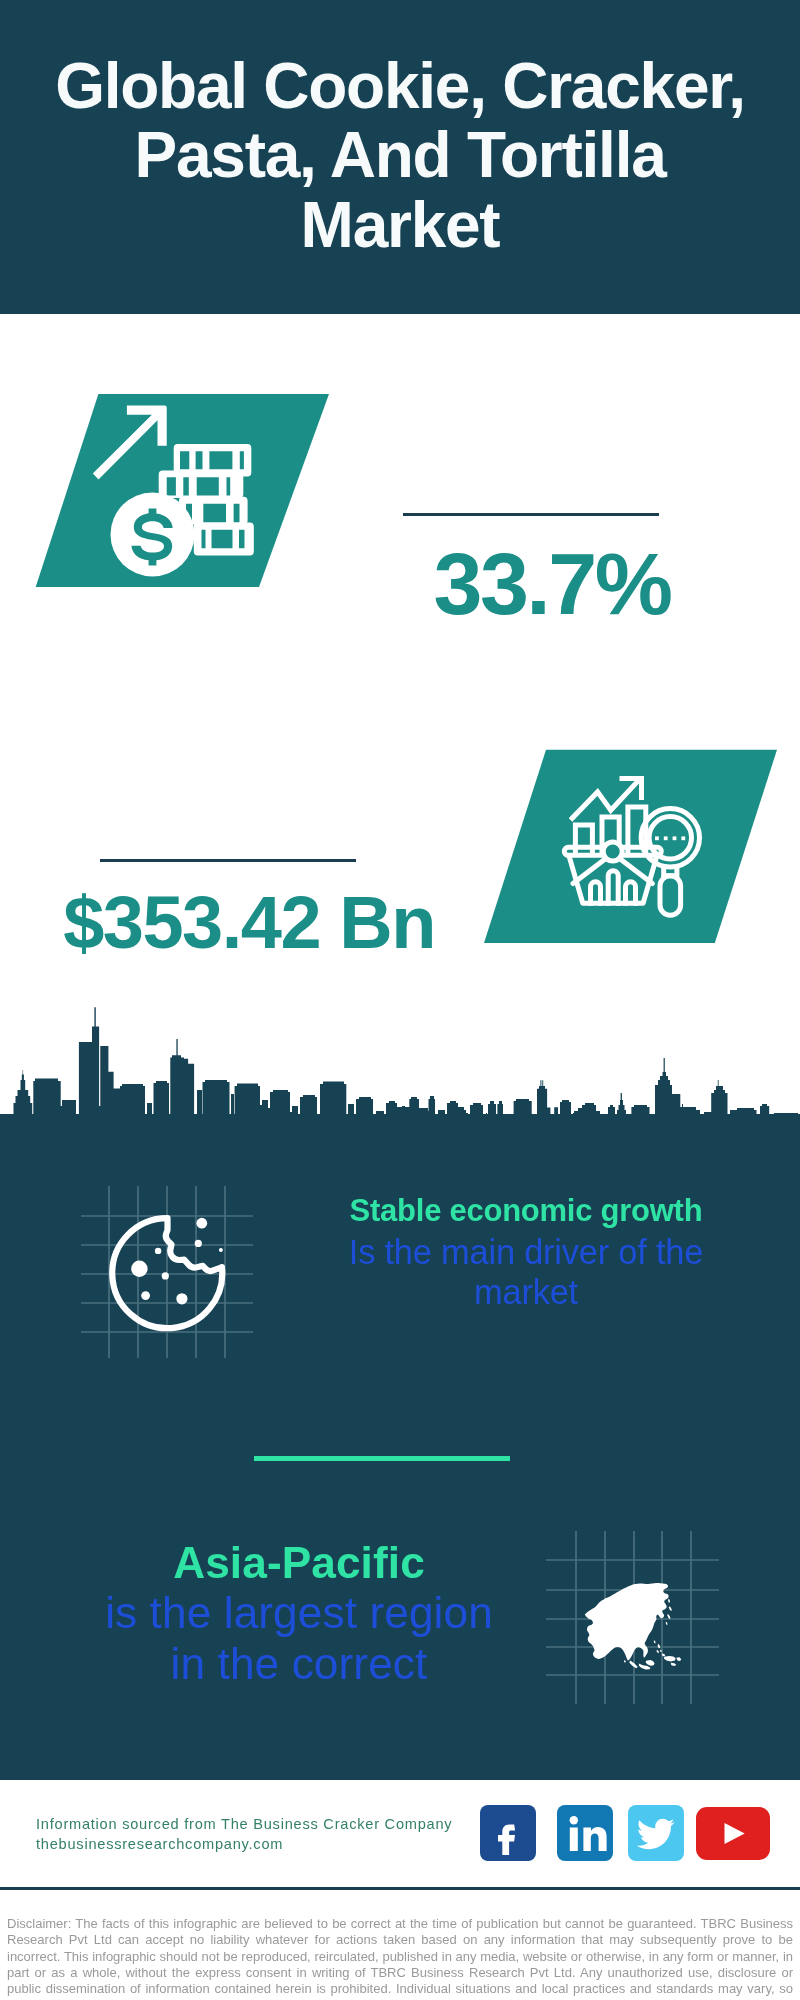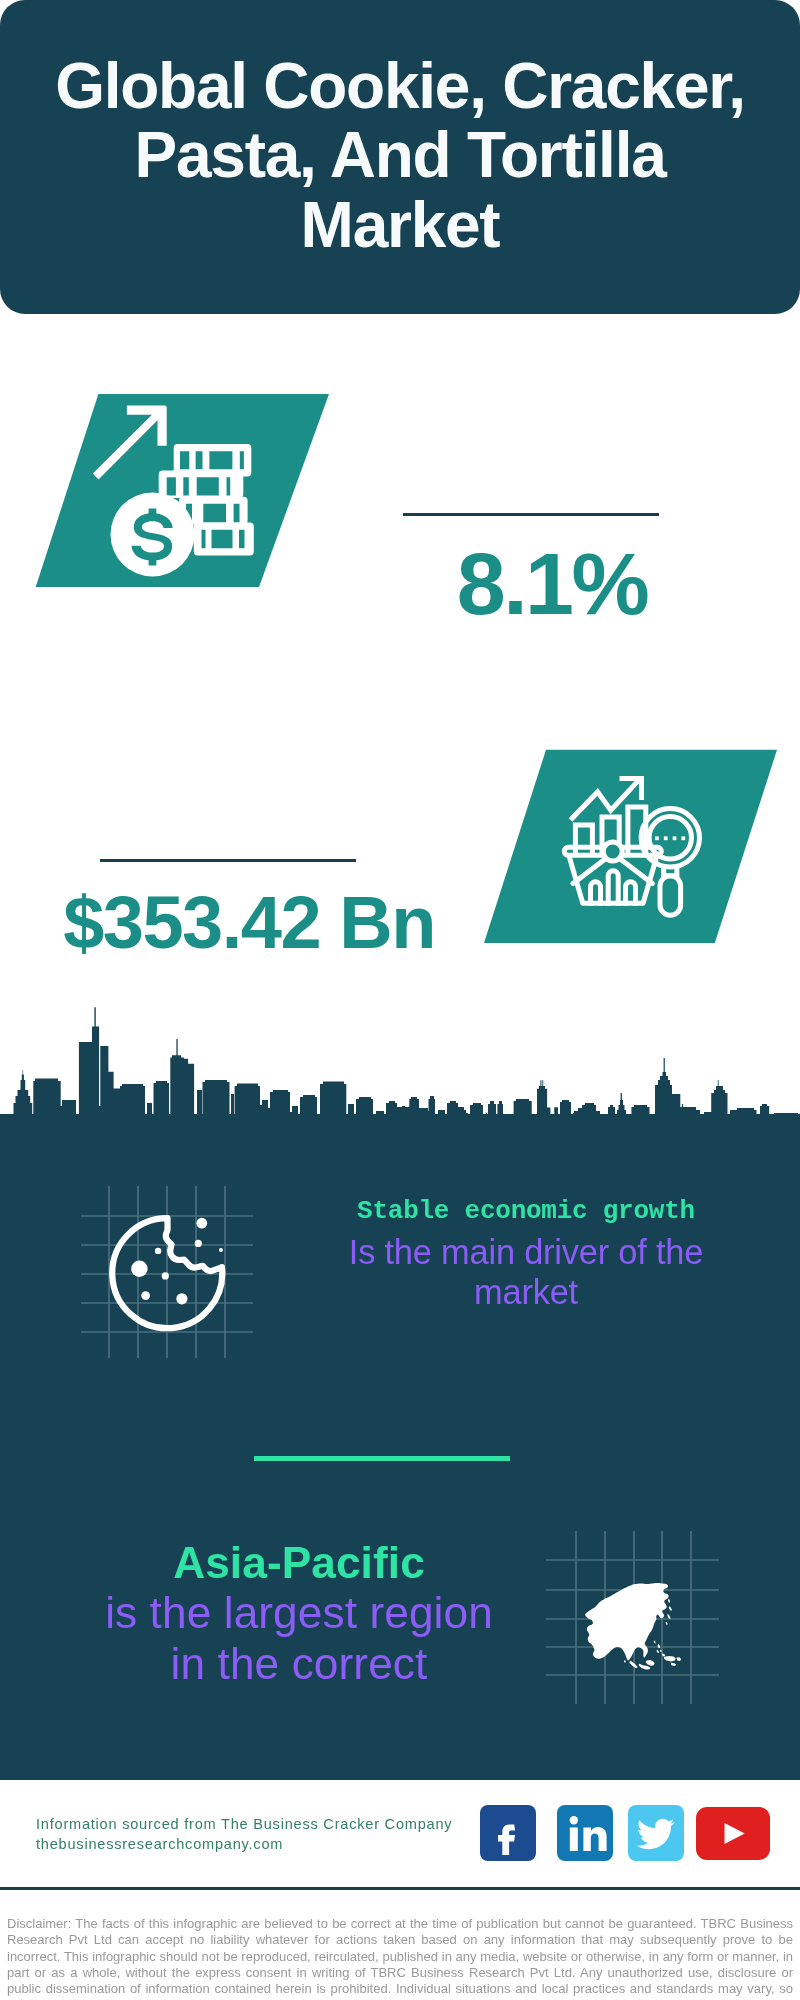--- a/index.html
+++ b/index.html
@@ -1,21 +1,21 @@
 <!DOCTYPE html>
 <html><head>
 <meta charset="utf-8">
 <title>Global Cookie, Cracker, Pasta, And Tortilla Market</title>
 <style>
   html,body{margin:0;padding:0;background:#fff;}
   body{width:800px;height:2000px;font-family:"Liberation Sans",sans-serif;overflow:hidden;}
   .page{position:relative;width:800px;height:2000px;background:#fff;}
 
   
-  .header{position:absolute;left:0;top:0;width:800px;height:314px;background:#174253;border-radius:25px;}
+  .header{position:absolute;left:0;top:0;width:800px;height:314px;background:#174253;}
   .header-title{position:absolute;left:40px;top:52px;width:720px;text-align:center;
     font-weight:bold;font-size:64px;line-height:69.4px;color:#f7fafb;letter-spacing:-1.25px;}
 
   
   .stat-head{font-weight:bold;font-size:41px;line-height:56.5px;color:#1a3e50;text-align:center;letter-spacing:-0.05px;}
   .rule{position:absolute;height:3px;background:#1a3e50;}
   .stat-value{font-weight:bold;color:#1b8f87;text-align:center;}
 
   .stat1-icon-wrap{position:absolute;left:30px;top:390px;overflow:visible;}
   .stat1-text{position:absolute;left:340px;top:381.5px;width:400px;}
@@ -26,22 +26,22 @@
   .stat2-text{position:absolute;left:52px;top:727.5px;width:400px;}
   #rule2{left:100px;top:859px;width:256px;}
   #val2{position:absolute;left:49px;top:889px;width:400px;font-size:74px;line-height:68px;letter-spacing:-1.5px;}
 
   
   .navyband{position:absolute;left:0;top:1122px;width:800px;height:658px;background:#174253;}
   .skyline{position:absolute;left:0;top:1004px;width:800px;height:120px;}
   .greenrule{position:absolute;background:#2ee3a4;}
   #grule{left:254px;top:1456px;width:256px;height:5px;}
   .hl-accent{font-weight:bold;color:#2ee3a4;text-align:center;}
-  .hl1-text .hl-accent{font-size:26px;letter-spacing:-0.25px;font-family:Liberation Mono, monospace;}
-  .hl-rest{font-weight:normal;color:#8b5cf6;text-align:center;}
+  .hl1-text .hl-accent{font-size:31px;letter-spacing:-0.25px;}
+  .hl-rest{font-weight:normal;color:#1d4ed8;text-align:center;}
   .hl1-icon{position:absolute;left:70px;top:1155px;overflow:visible;}
   .hl1-text{position:absolute;left:326px;top:1191px;width:400px;font-size:34.4px;line-height:40.6px;letter-spacing:-0.2px;}
   .hl2-icon{position:absolute;left:540px;top:1520px;overflow:visible;}
   .hl2-text{position:absolute;left:99px;top:1538px;width:400px;font-size:44.2px;line-height:50.3px;letter-spacing:0.1px;}
 
   
   .footer{position:absolute;left:0;top:1780px;width:800px;height:220px;background:#ffffff;}
   .src-text{position:absolute;left:36px;font-size:14.6px;line-height:20px;color:#337f68;
             letter-spacing:0.76px;text-decoration:none;white-space:nowrap;}
   #src1{top:1814px;}
@@ -70,21 +70,21 @@
       <path fill-rule="evenodd" d="M177.7,444 H247.3 A4,4 0 0 1 251.3,448 V472.5 A4,4 0 0 1 247.3,476.5 H177.7 A4,4 0 0 1 173.7,472.5 V448 A4,4 0 0 1 177.7,444 Z M180,451.2 H189.3 V469.3 H180 Z M195.6,451.2 H202.5 V469.3 H195.6 Z M209.4,451.2 H232.4 V469.3 H209.4 Z M239.8,451.2 H243.9 V469.3 H239.8 Z"></path>
       <path fill-rule="evenodd" d="M162.7,470.5 H239.3 A4,4 0 0 1 243.3,474.5 V494.1 A4,4 0 0 1 239.3,498.1 H162.7 A4,4 0 0 1 158.7,494.1 V474.5 A4,4 0 0 1 162.7,470.5 Z M166.7,477.3 H175.9 V495.6 H166.7 Z M183.3,477.3 H188.8 V495.6 H183.3 Z M196.7,477.3 H218.8 V495.6 H196.7 Z M226.5,477.3 H230.2 V495.6 H226.5 Z"></path>
       <path fill-rule="evenodd" d="M183,496.7 H243.6 A4,4 0 0 1 247.6,500.7 V520.6 A4,4 0 0 1 243.6,524.6 H183 A4,4 0 0 1 179,520.6 V500.7 A4,4 0 0 1 183,496.7 Z M203.3,503.8 H226 V522.4 H203.3 Z M233.6,503.8 H239.5 V522.4 H233.6 Z M186,503.8 H192 V522.4 H186 Z"></path>
       <path fill-rule="evenodd" d="M197.8,522.5 H249.8 A4,4 0 0 1 253.8,526.5 V551.6 A4,4 0 0 1 249.8,555.6 H197.8 A4,4 0 0 1 193.8,551.6 V526.5 A4,4 0 0 1 197.8,522.5 Z M211.5,529.8 H232.5 V548.3 H211.5 Z M239,529.8 H244.5 V548.3 H239 Z M201.5,529.8 H205.5 V548.3 H201.5 Z"></path>
       <circle cx="152.5" cy="534.5" r="42"></circle>
       <path fill="#1b8f87" d="M148.6,508.5 h7.8 v5.1 c9.2,1.1 15.7,6.7 16.3,14.3 h-9.1 c-0.8,-3.9 -5,-6.6 -11.1,-6.6 c-6.3,0 -10.6,2.4 -10.6,5.8 c0,2.9 2.4,4.5 8.4,5.6 l7.1,1.3 c10.1,1.8 14.8,5.6 14.8,12 c0,8 -6.3,13.3 -15.8,14.3 v5.2 h-7.8 v-5.2 c-9.9,-0.9 -16.6,-6.5 -17.1,-14.6 h9.2 c0.7,4.2 5.2,6.9 11.9,6.9 c6.8,0 11.4,-2.6 11.4,-6.2 c0,-3 -2.4,-4.7 -8.1,-5.8 l-7.6,-1.4 c-9.8,-1.8 -14.5,-5.8 -14.5,-11.9 c0,-7.5 6,-12.8 14.8,-14 z"></path>
     </g>
   </svg>
 
   <div class="rule" id="rule1"></div>
-  <div class="stat-value" id="val1">8.1%</div>
+  <div class="stat-value" id="val1">33.7%</div>
 
   <div class="navyband"></div>
   <svg class="skyline" width="800" height="120" viewBox="0 1004 800 120">
     <path d="M0,1114 H800 V1124 H0 ZM0,1117 H13 V1124 H0 ZM13.5,1103 H32.2 V1124 H13.5 ZM15.5,1096 H30.2 V1124 H15.5 ZM17.5,1090 H28.2 V1124 H17.5 ZM20.5,1080 H25.2 V1124 H20.5 ZM22.6,1070 H23.1 V1124 H22.6 ZM21.8,1074.5 H23.9 V1124 H21.8 ZM33.3,1081 H60.7 V1124 H33.3 ZM35,1078.5 H58 V1124 H35 ZM62,1100 H76 V1124 H62 ZM113.6,1088.6 H120 V1124 H113.6 ZM108.4,1071.8 H113.6 V1124 H108.4 ZM100.3,1045.9 H108.4 V1124 H100.3 ZM78.9,1042.1 H99.1 V1124 H78.9 ZM89.8,1047.8 H99.1 V1124 H89.8 ZM92,1026.4 H99.1 V1124 H92 ZM94.4,1007.3 H95.8 V1124 H94.4 ZM120,1086 H145 V1124 H120 ZM122,1084 H143 V1124 H122 ZM147,1103 H152 V1124 H147 ZM153.5,1083 H169 V1124 H153.5 ZM156,1081 H167 V1124 H156 ZM188.1,1063.8 H194.1 V1124 H188.1 ZM184,1058.8 H188.1 V1124 H184 ZM170.3,1057.5 H184 V1124 H170.3 ZM172,1055.2 H181 V1124 H172 ZM176.4,1039.1 H177.7 V1124 H176.4 ZM197,1090 H202 V1124 H197 ZM202.5,1082 H229.5 V1124 H202.5 ZM205,1080 H227 V1124 H205 ZM231,1094 H234 V1124 H231 ZM234.6,1086 H260 V1124 H234.6 ZM237,1083.5 H258 V1124 H237 ZM262,1100 H268 V1124 H262 ZM270,1092 H290 V1124 H270 ZM273,1090 H288 V1124 H273 ZM292,1106 H298 V1124 H292 ZM300,1097 H317 V1124 H300 ZM303,1095 H315 V1124 H303 ZM320,1084 H346.3 V1124 H320 ZM323,1081.5 H344 V1124 H323 ZM348,1104 H354 V1124 H348 ZM356,1099 H373 V1124 H356 ZM359,1097 H371 V1124 H359 ZM376,1111 H384 V1124 H376 ZM386,1103 H397 V1124 H386 ZM389,1101 H395 V1124 H389 ZM400.5,1110 H406 V1124 H400.5 ZM402,1106 H405 V1124 H402 ZM409.3,1099 H419 V1124 H409.3 ZM411,1097 H417 V1124 H411 ZM421,1111 H426 V1124 H421 ZM428.5,1099 H435 V1124 H428.5 ZM430,1096 H434 V1124 H430 ZM438,1110 H445 V1124 H438 ZM447,1103 H458 V1124 H447 ZM450,1101 H456 V1124 H450 ZM461,1113 H468 V1124 H461 ZM470,1105 H483 V1124 H470 ZM473,1103 H481 V1124 H473 ZM486,1113 H487 V1124 H486 ZM488,1104 H496 V1124 H488 ZM490,1101 H494 V1124 H490 ZM497.4,1104 H503 V1124 H497.4 ZM499,1101 H502 V1124 H499 ZM505,1114 H512 V1124 H505 ZM513.6,1101 H531.7 V1124 H513.6 ZM516,1099 H529 V1124 H516 ZM547.1,1107.6 H550.4 V1124 H547.1 ZM554.2,1107.3 H558 V1124 H554.2 ZM537,1088.7 H547.1 V1124 H537 ZM539,1086 H545 V1124 H539 ZM540.4,1080.3 H541.4 V1124 H540.4 ZM542.3,1080.3 H543.2 V1124 H542.3 ZM560,1102 H571 V1124 H560 ZM562,1100 H569 V1124 H562 ZM573,1113 H580 V1124 H573 ZM582,1105 H596 V1124 H582 ZM585,1103 H594 V1124 H585 ZM598,1115 H606 V1124 H598 ZM608,1107 H615 V1124 H608 ZM610,1105 H613 V1124 H610 ZM617,1110 H626 V1124 H617 ZM618.5,1105 H624.5 V1124 H618.5 ZM620,1100 H623 V1124 H620 ZM620.6,1093 H621.9 V1124 H620.6 ZM631.4,1107 H649.5 V1124 H631.4 ZM634,1105 H647 V1124 H634 ZM652,1115 H654 V1124 H652 ZM672,1094 H680.3 V1124 H672 ZM655,1085 H672 V1124 H655 ZM658,1080 H670 V1124 H658 ZM660,1076 H668 V1124 H660 ZM662.5,1072 H666 V1124 H662.5 ZM663.6,1058 H664.8 V1124 H663.6 ZM682,1104 H683 V1124 H682 ZM684,1111 H698.5 V1124 H684 ZM687,1109 H696 V1124 H687 ZM701,1116 H708 V1124 H701 ZM711.2,1093 H727.5 V1124 H711.2 ZM714,1090 H725 V1124 H714 ZM716,1086 H723 V1124 H716 ZM717.8,1080 H718.6 V1124 H717.8 ZM730,1110 H733 V1124 H730 ZM734.7,1110 H756.5 V1124 H734.7 ZM737,1108 H754 V1124 H737 ZM758,1116 H759 V1124 H758 ZM760,1106 H769.2 V1124 H760 ZM762,1104 H767 V1124 H762 ZM771,1115 H800 V1124 H771 ZM774,1113 H798 V1124 H774 ZM56,1109 H66 V1124 H56 ZM58,1106 H64 V1124 H58 ZM96,1109 H106 V1124 H96 ZM98,1106 H104 V1124 H98 ZM255,1108 H270 V1124 H255 ZM258,1105 H268 V1124 H258 ZM272,1112 H292 V1124 H272 ZM275,1109 H290 V1124 H275 ZM392,1110 H412 V1124 H392 ZM395,1107 H410 V1124 H395 ZM414,1111 H430 V1124 H414 ZM417,1108 H428 V1124 H417 ZM452,1110 H466 V1124 H452 ZM455,1107 H464 V1124 H455 ZM574,1111 H600 V1124 H574 ZM578,1108 H596 V1124 H578 ZM676,1110 H700 V1124 H676 ZM680,1107 H696 V1124 H680 ZM704,1112 H714 V1124 H704 ZM730,1110 H742 V1124 H730 Z" fill="#174253"></path>
   </svg>
 
   <svg class="stat2-icon-wrap" width="300" height="220" viewBox="470 740 300 220">
     <polygon points="546,749.8 777,749.8 714.8,943 484,943" fill="#1b8f87"></polygon>
     <g fill="none" stroke="#ffffff" stroke-width="5" stroke-linecap="square" stroke-linejoin="miter">
       <polyline points="572.3,818.1 597.6,791.9 610.8,810.3 638.5,780.5"></polyline>

